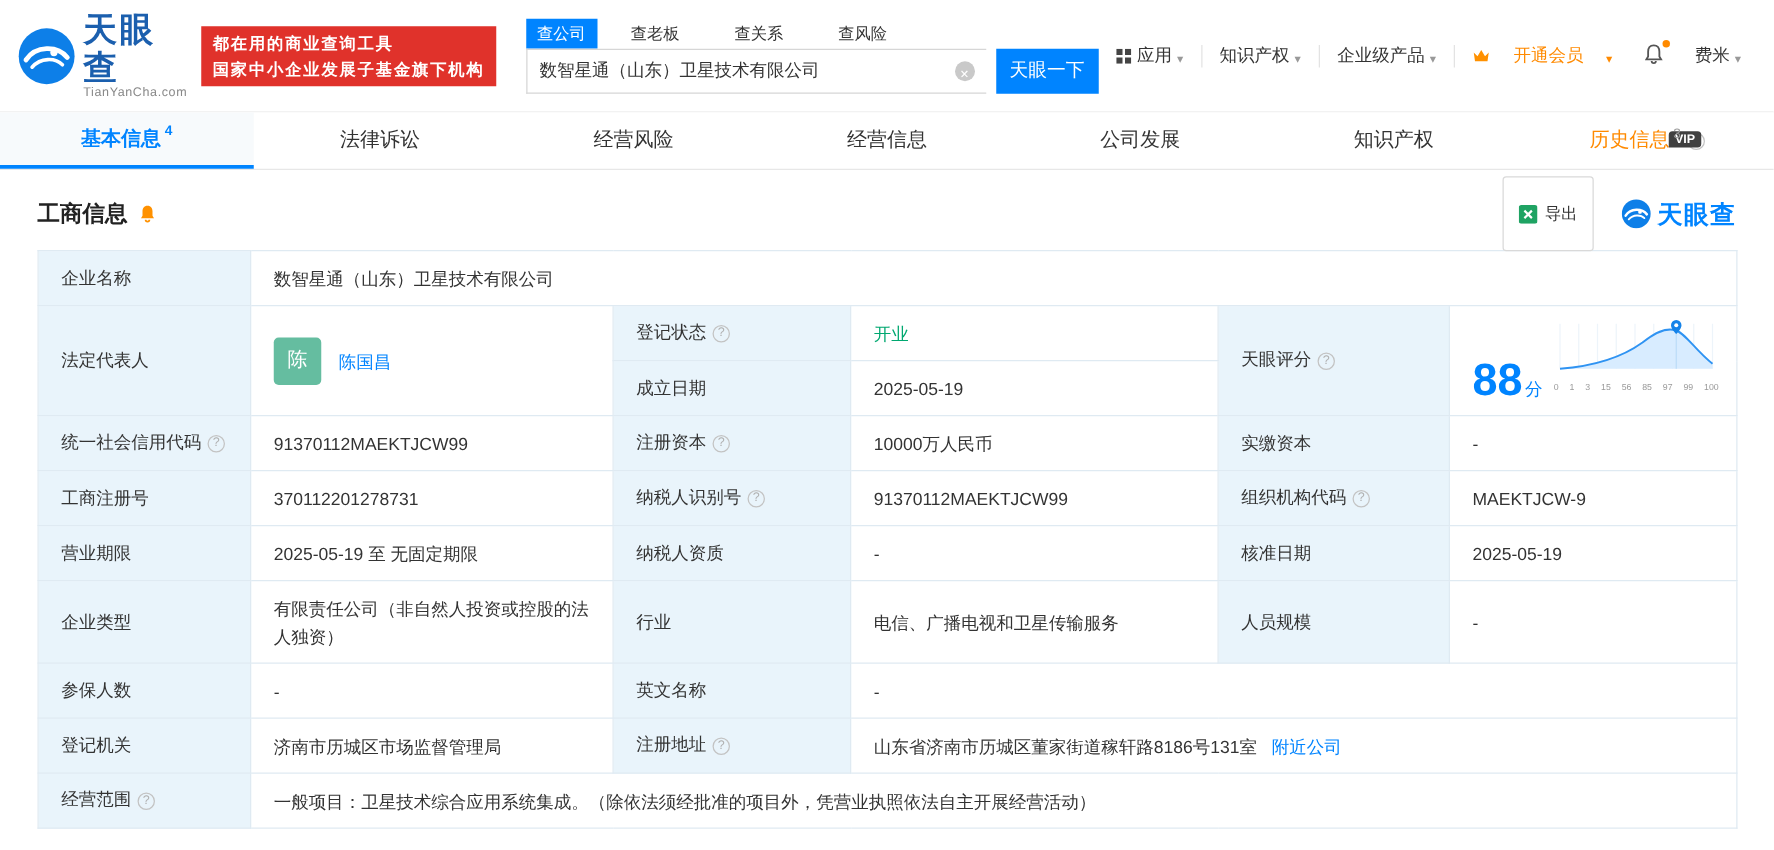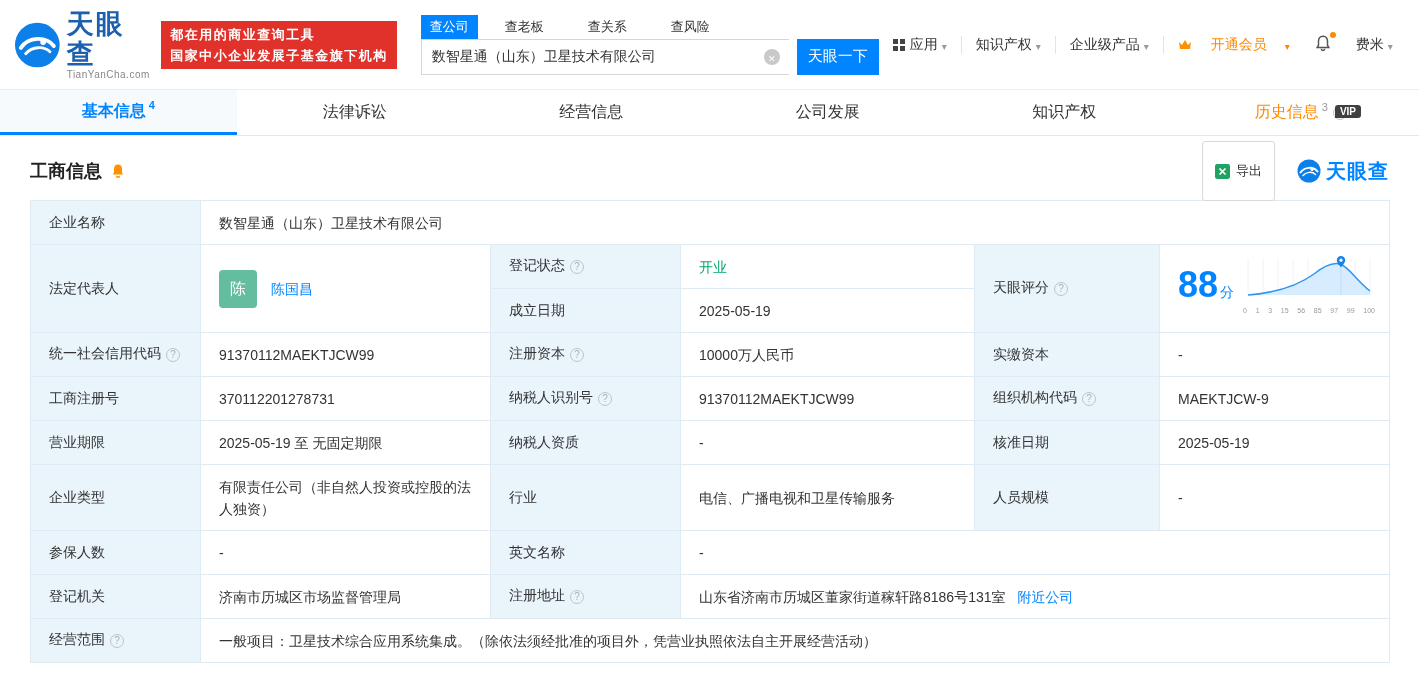--- a/index.html
+++ b/index.html
@@ -118,21 +118,21 @@
   .link { color:#0084ff; text-decoration:none; cursor:pointer; }
   .rep { display:flex; align-items:center; }
   .avatar {
     width:38px; height:38px; background:#65bda0; color:#fff; border-radius:4px;
     display:inline-flex; align-items:center; justify-content:center;
     font-size:16px; cursor:pointer; flex:none;
   }
   .rep .link { margin-left:14px; }
 
   
-  .score-wrap { display:flex; align-items:center; justify-content:space-between; }
+  .score-wrap { display:flex; align-items:flex-end; justify-content:space-between; }
   .score-num { color:#0084ff; white-space:nowrap; }
   .score-num .big { font-size:36px; font-weight:bold; }
   .score-num .unit { font-size:14px; margin-left:2px; }
   .score-chart { width:132px; }
   .score-chart svg { display:block; }
   .ticks { display:flex; justify-content:space-between; font-size:7px; color:#999; margin-top:1px; }
 </style>
 </head>
 <body>
 
@@ -215,20 +215,23 @@
   </nav>
 </header>
 
 <nav class="page-tabs">
   <div class="ptab active">
     <span>基本信息</span>
       <span class="ptab-count">4</span>
   </div>
   <div class="ptab">
     <span>法律诉讼</span>
+  </div>
+  <div class="ptab">
+    <span>经营风险</span>
   </div>
   <div class="ptab">
     <span>经营信息</span>
   </div>
   <div class="ptab">
     <span>公司发展</span>
   </div>
   <div class="ptab">
     <span>知识产权</span>
   </div>

